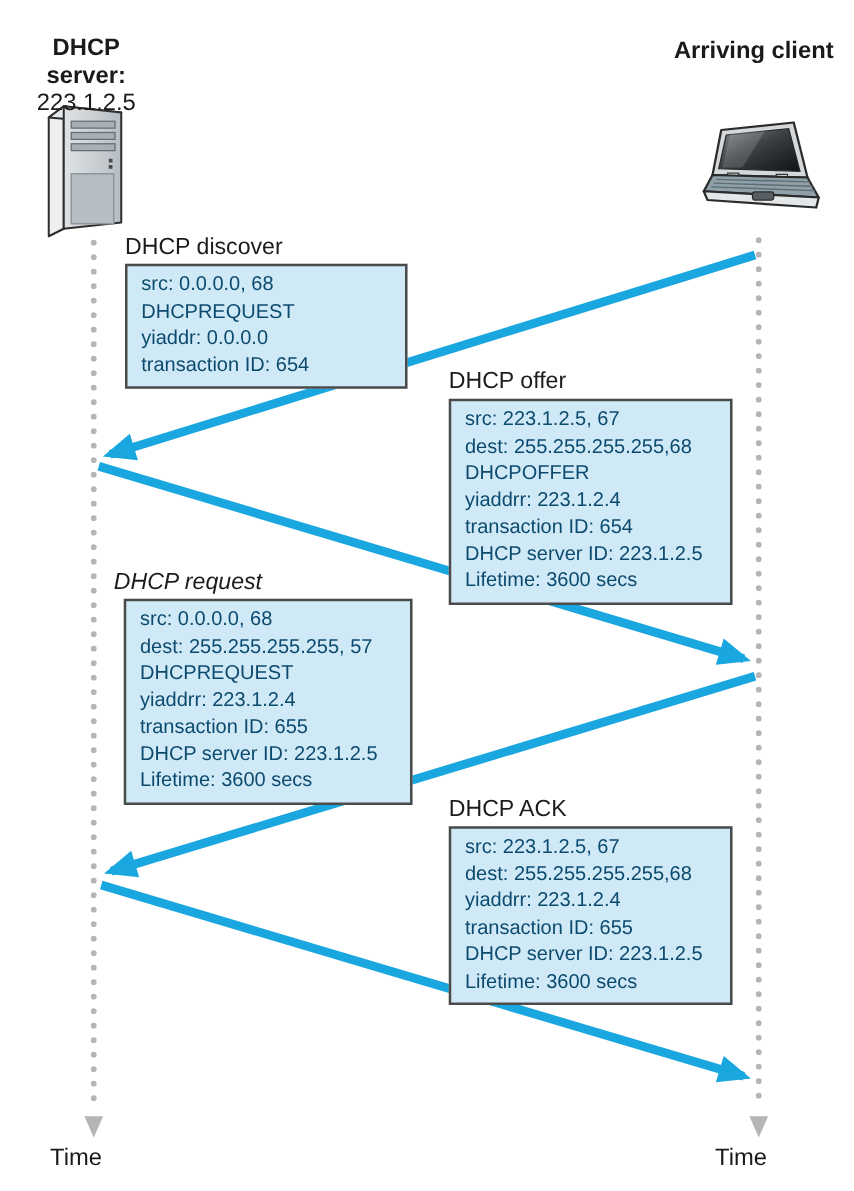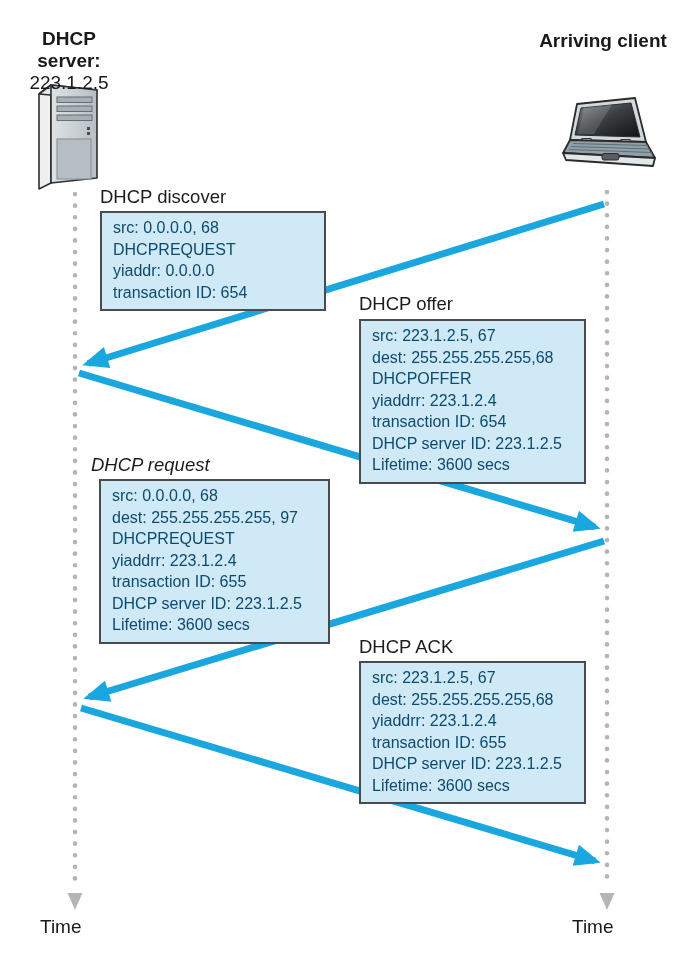--- a/index.html
+++ b/index.html
@@ -117,21 +117,21 @@
     <div>DHCPOFFER</div>
     <div>yiaddrr: 223.1.2.4</div>
     <div>transaction ID: 654</div>
     <div>DHCP server ID: 223.1.2.5</div>
     <div>Lifetime: 3600 secs</div>
   </div>
 
   <div class="abs msg-label" style="left:91px;top:454px;font-style:italic;">DHCP request</div>
   <div class="abs msg-box" style="left:99px;top:479px;width:231px;">
     <div>src: 0.0.0.0, 68</div>
-    <div>dest: 255.255.255.255, 97</div>
+    <div>dest: 255.255.255.255, 57</div>
     <div>DHCPREQUEST</div>
     <div>yiaddrr: 223.1.2.4</div>
     <div>transaction ID: 655</div>
     <div>DHCP server ID: 223.1.2.5</div>
     <div>Lifetime: 3600 secs</div>
   </div>
 
   <div class="abs msg-label" style="left:359px;top:636px;">DHCP ACK</div>
   <div class="abs msg-box" style="left:359px;top:661px;width:227px;">
     <div>src: 223.1.2.5, 67</div>

